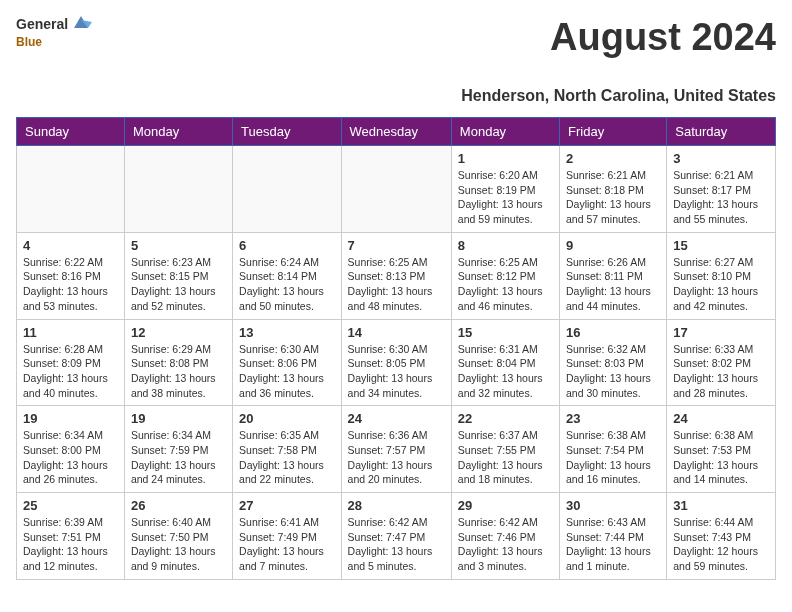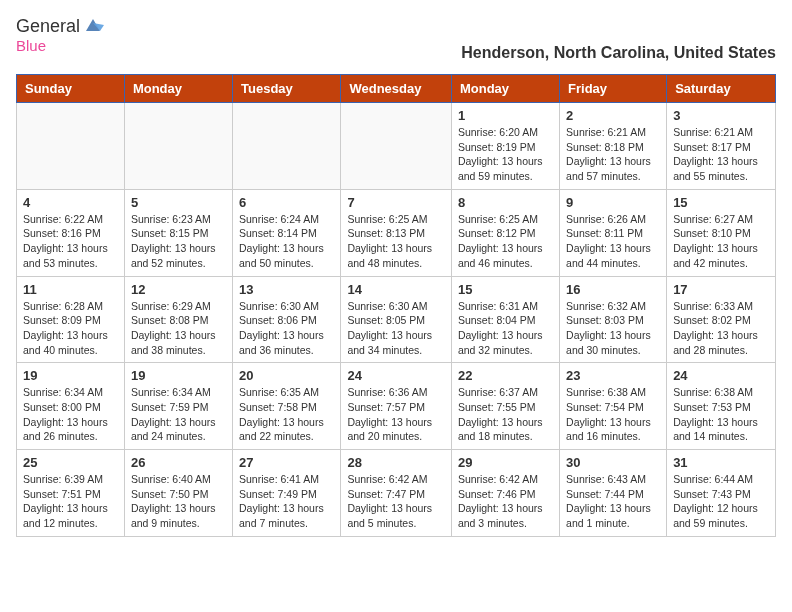--- a/index.html
+++ b/index.html
@@ -38,24 +38,24 @@
       color: #333;
       font-weight: bold;
       margin-top: 28px;
     }
     .calendar-table {
       width: 100%;
       border-collapse: collapse;
       border: 1px solid #ccc;
     }
     .calendar-table th {
-      background-color: #c2410c;
+      background-color: #701a75;
       color: #fff;
       font-size: 13px;
-      font-weight: bold;
+      font-weight: normal;
       padding: 6px 8px;
       border: 1px solid #3a62b0;
       text-align: left;
     }
     .calendar-table td {
       border: 1px solid #ccc;
       vertical-align: top;
       padding: 5px 6px;
       width: 113px;
       min-height: 80px;
@@ -79,31 +79,32 @@
     tr.week-row td {
       height: 85px;
     }
   </style>
 </head>
 <body>
 
 <div class="header-section">
   <div class="logo">
     <div class="logo-row">
-      <span style="font-size:18px;font-weight:normal;color:#333;">General</span>
+      <span style="font-size:14px;font-weight:bold;color:#333;">General</span>
       <svg width="22" height="18" viewBox="0 0 22 18" style="margin-left:2px;margin-top:-2px;">
         <polygon points="4,14 11,2 18,14" fill="#3a6fad" opacity="0.85"></polygon>
         <polygon points="11,6 18,14 22,8" fill="#5da0e0" opacity="0.9"></polygon>
       </svg>
     </div>
     <div>
-      <span style="font-size:15px;font-weight:normal;color:#ec4899;margin-left:0;">Blue</span>
+      <span style="font-size:12px;font-weight:bold;color:#a16207;margin-left:0;">Blue</span>
     </div>
   </div>
   <div class="title-section">
+    <div class="month-title">August 2024</div>
     <div class="location-title">Henderson, North Carolina, United States</div>
   </div>
 </div>
 
 <table class="calendar-table">
   <thead>
     <tr>
     <th>Sunday</th>
         <th>Monday</th>
         <th>Tuesday</th>

